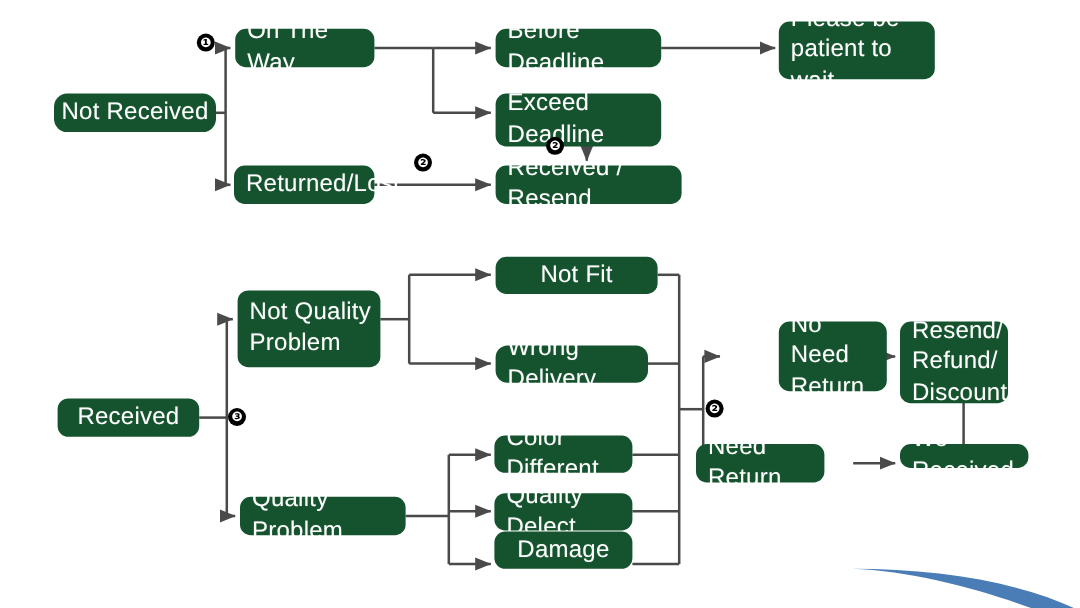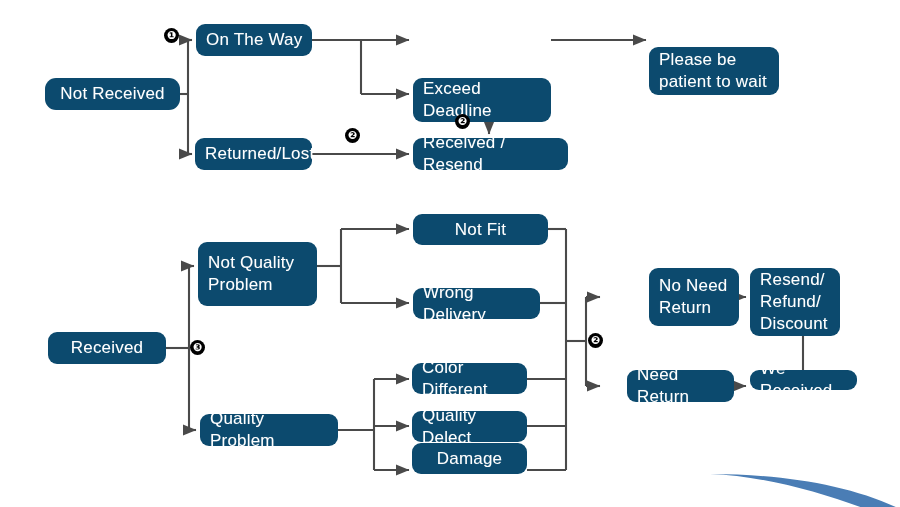--- a/index.html
+++ b/index.html
@@ -20,28 +20,28 @@
   #edges {
     position: absolute;
     left: 0;
     top: 0;
     width: 900px;
     height: 507px;
   }
   .node {
     position: absolute;
     box-sizing: border-box;
-    background: #0c4a6e;
+    background: #14532d;
     color: #ffffff;
     border-radius: 9px;
     display: flex;
     align-items: center;
     justify-content: center;
     text-align: center;
-    font-size: 17px;
+    font-size: 20px;
     line-height: 1.28;
     letter-spacing: 0.2px;
     padding: 2px 6px;
     white-space: pre-line;
     z-index: 3;
     text-shadow: 0 0 1px rgba(255,255,255,0.25);
   }
   .node.align-left {
     justify-content: flex-start;
     text-align: left;
@@ -136,30 +136,33 @@
   </div>
 
   <div class="node align-left" style="left:196px; top:24px; width:116px; height:32px;">
     <span>On The Way</span>
   </div>
 
   <div class="node align-left" style="left:195px; top:138px; width:117px; height:32px;">
     <span>Returned/Lost</span>
   </div>
 
+  <div class="node align-left" style="left:413px; top:24px; width:138px; height:32px;">
+    <span>Before Deadline</span>
+  </div>
 
   <div class="node align-left" style="left:413px; top:78px; width:138px; height:44px;">
     <span>Exceed Deadline</span>
   </div>
 
   <div class="node align-left" style="left:413px; top:138px; width:155px; height:32px;">
     <span>Recelved / Resend</span>
   </div>
 
-  <div class="node align-left" style="left:649px; top:18px; width:130px; height:48px;margin-top:29px;">
+  <div class="node align-left" style="left:649px; top:18px; width:130px; height:48px;">
     <span>Please be
 patient to wait</span>
   </div>
 
   <div class="node" style="left:48px; top:332px; width:118px; height:32px;">
     <span>Received</span>
   </div>
 
   <div class="node align-left" style="left:198px; top:242px; width:119px; height:64px;">
     <span>Not   Quality
@@ -167,42 +170,42 @@
   </div>
 
   <div class="node align-left" style="left:200px; top:414px; width:138px; height:32px;">
     <span>Quality Problem</span>
   </div>
 
   <div class="node" style="left:413px; top:214px; width:135px; height:31px;">
     <span>Not Fit</span>
   </div>
 
-  <div class="node align-left" style="left:413px; top:288px; width:127px; height:31px;">
+  <div class="node align-left" style="left:413px; top:288px; width:127px; height:31px;border-radius:10px;">
     <span>Wrong Delivery</span>
   </div>
 
   <div class="node align-left" style="left:412px; top:363px; width:115px; height:31px;">
     <span>Color Different</span>
   </div>
 
   <div class="node align-left" style="left:412px; top:411px; width:115px; height:31px;">
     <span>Quality Delect</span>
   </div>
 
   <div class="node" style="left:412px; top:443px; width:115px; height:31px;">
     <span>Damage</span>
   </div>
 
   <div class="node align-left" style="left:604px; top:268px; width:90px; height:58px;margin-left:45px;">
     <span>No Need
 Return</span>
   </div>
 
-  <div class="node align-left" style="left:627px; top:370px; width:107px; height:32px;">
+  <div class="node align-left" style="left:580px; top:370px; width:107px; height:32px;">
     <span>Need Return</span>
   </div>
 
   <div class="node align-left" style="left:750px; top:268px; width:90px; height:68px;">
     <span>Resend/
 Refund/
 Discount</span>
   </div>
 
   <div class="node align-left" style="left:750px; top:370px; width:107px; height:20px;">

